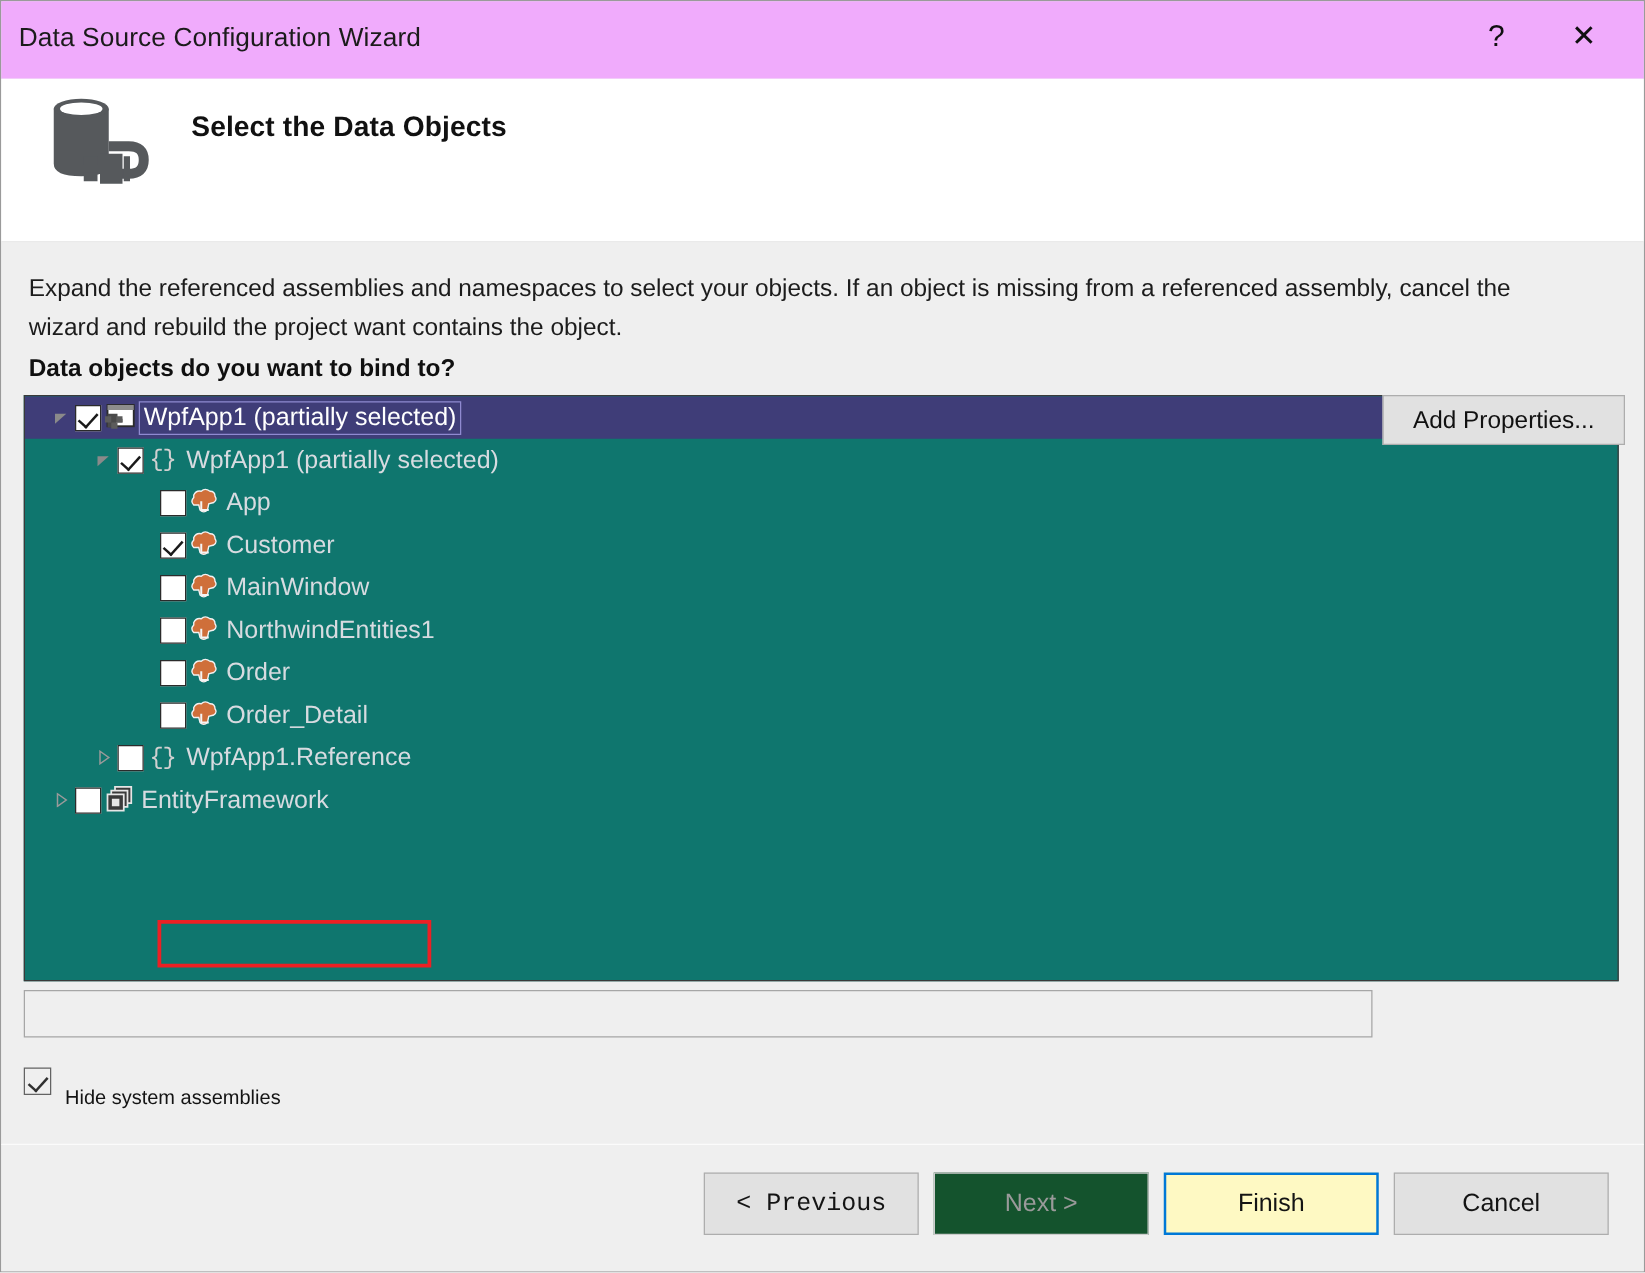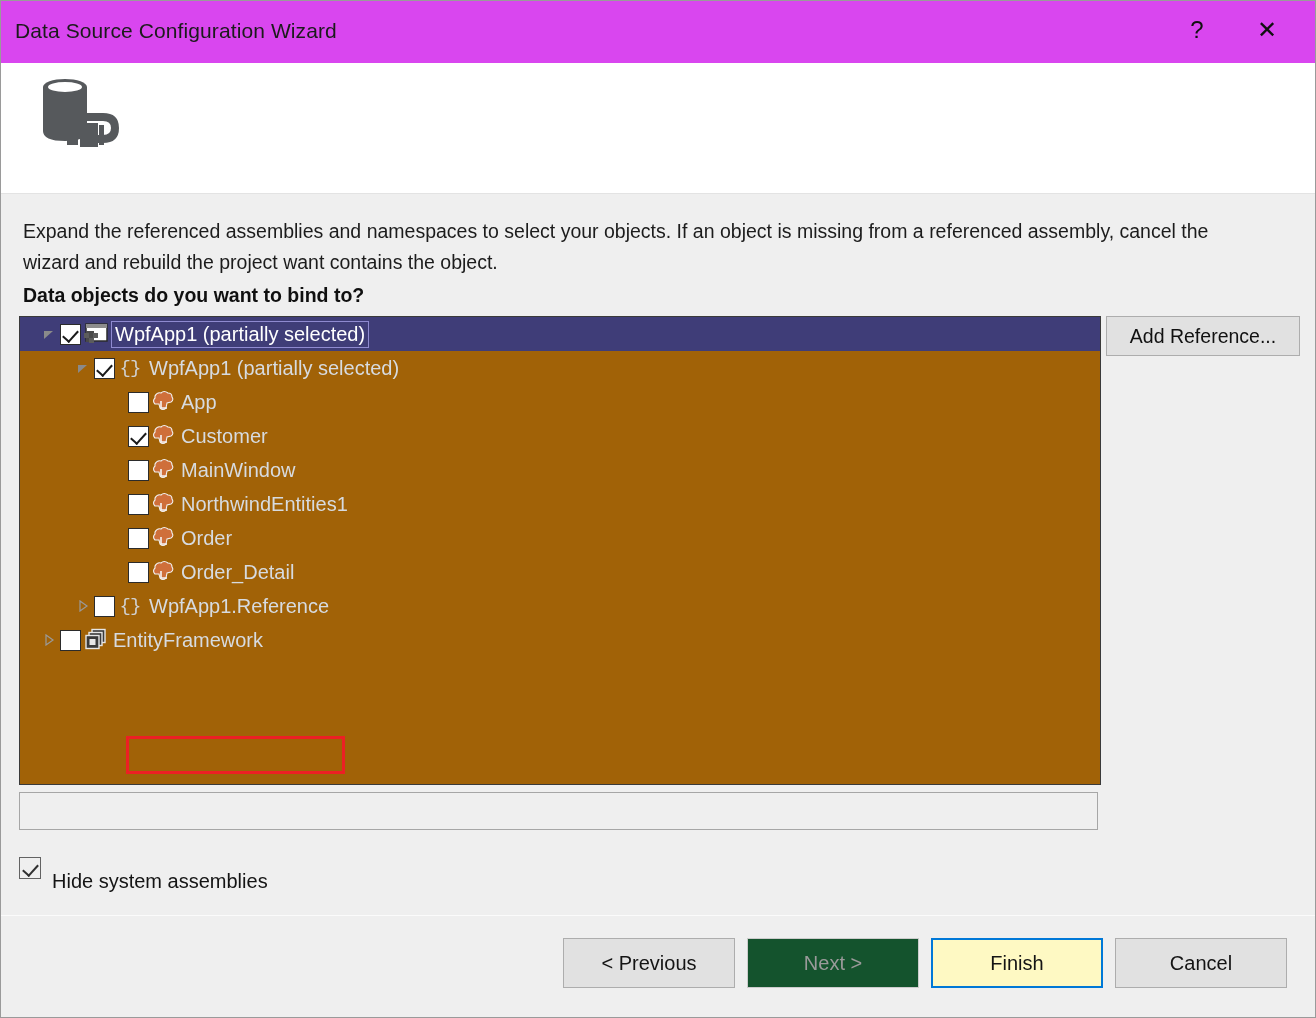--- a/index.html
+++ b/index.html
@@ -17,21 +17,21 @@
     background: #efefef;
     border: 1px solid #9a9a9a;
     display: flex;
     flex-direction: column;
   }
 
   
   #titlebar {
     position: relative;
     height: 62px;
-    background: #d946ef;
+    background: #f0abfc;
     flex: 0 0 auto;
     display: flex;
     align-items: flex-start;
   }
   #title-text {
     position: absolute;
     left: 14px; top: 18px;
     font-size: 21px;
     color: #1b1b1b;
     letter-spacing: 0.1px;
@@ -93,22 +93,22 @@
     left: 22px; top: 90px;
     font-size: 19.5px;
     font-weight: bold;
     color: #101010;
   }
 
   
   #tree-panel {
     position: absolute;
     left: 18px; top: 122px;
-    width: 1082px; height: 469px;
-    background: #a16207;
+    width: 1276px; height: 469px;
+    background: #0f766e;
     border: 1px solid #3a3a3a;
     overflow: hidden;
   }
   .tree-row {
     position: relative;
     height: 34px;
     display: flex;
     align-items: center;
     white-space: nowrap;
     color: #d4d4d4;
@@ -218,21 +218,21 @@
   }
   #hide-sys .cbox::after {
     content: "";
     position: absolute;
     left: 6px; top: 3px;
     width: 7px; height: 13px;
     border: solid #303030;
     border-width: 0 2px 2px 0;
     transform: rotate(42deg);
   }
-  #hide-sys-label { font-size: 20px; color: #141414; margin-top: 28px; }
+  #hide-sys-label { font-size: 16px; color: #141414; margin-top: 28px; }
 
   
   #footer {
     position: relative;
     flex: 0 0 auto;
     height: 102px;
     background: #efefef;
     border-top: 1px solid #fbfbfb;
   }
   .fbtn {
@@ -240,21 +240,21 @@
     top: 22px;
     height: 50px;
     width: 172px;
     font-size: 20px;
     font-family: "Liberation Sans", sans-serif;
     background: #e1e1e1;
     border: 1px solid #adadad;
     color: #141414;
     cursor: default;
   }
-  #btn-prev   { left: 562px; }
+  #btn-prev   { left: 562px; font-family: Liberation Mono, monospace; }
   #btn-next   { left: 746px; background: #14532d; border-color: #cccccc; color: #9a9a9a; }
   #btn-finish { left: 930px; background: #fef9c3; border: 2px solid #0078d7; }
   #btn-cancel { left: 1114px; }
 </style>
 </head>
 <body>
 
 <div id="window">
 
   <div id="titlebar">
@@ -280,20 +280,21 @@
 
         <path d="M56 44 L72 44 Q84 44 84 55 Q84 66 72 66 L66 66" fill="none" stroke="#56595c" stroke-width="8"></path>
 
         <rect x="49" y="50" width="18" height="24" fill="#56595c"></rect>
         <rect x="68" y="52" width="5" height="20" fill="#56595c"></rect>
 
         <rect x="36" y="52" width="11" height="7" fill="#56595c"></rect>
         <rect x="36" y="65" width="11" height="7" fill="#56595c"></rect>
       </svg>
     </div>
+    <div id="header-title">Select the Data Objects</div>
   </div>
 
   <div id="body">
 
     <div id="intro">Expand the referenced assemblies and namespaces to select your objects. If an object is missing from a referenced assembly, cancel the wizard and rebuild the project want contains the object.</div>
     <div id="question">Data objects do you want to bind to?</div>
 
     <div id="tree-panel">
       <div id="tree-rows">
           <div class="tree-row selected">
@@ -426,21 +427,21 @@
                 <rect x="6.5" y="11" width="6" height="6" fill="#e6e6e6"></rect>
               </svg>
             </span>
             <span class="tree-label">EntityFramework</span>
           </div>
         </div>
       <div id="redbox"></div>
 
     </div>
 
-    <button id="add-ref-btn">Add Reference...</button>
+    <button id="add-ref-btn">Add Properties...</button>
 
     <div id="desc-box"></div>
 
     <div id="hide-sys">
       <span class="cbox"></span>
       <span id="hide-sys-label">Hide system assemblies</span>
     </div>
 
   </div>
 

